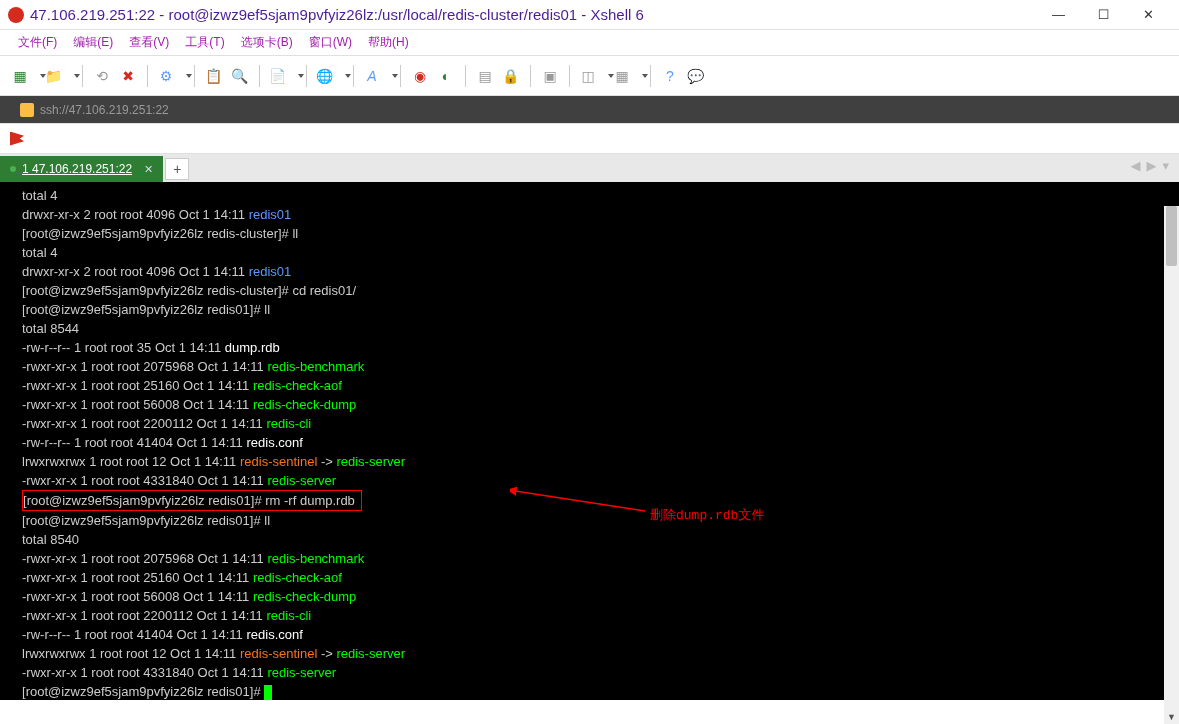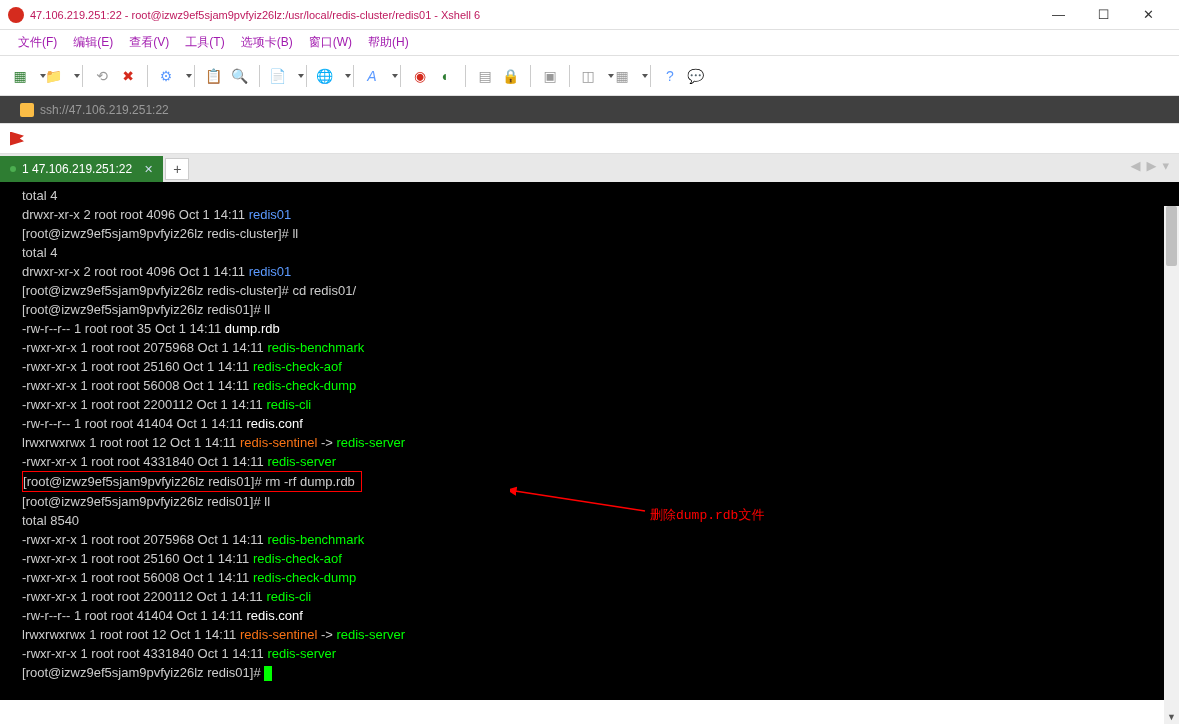--- a/index.html
+++ b/index.html
@@ -1,19 +1,19 @@
 <!DOCTYPE html>
 <html><head>
 <meta charset="utf-8">
 <style>
 *{margin:0;padding:0;box-sizing:border-box;font-family:"Microsoft YaHei",Arial,sans-serif}
 body{width:1179px;height:724px;background:#fff;overflow:hidden;font-size:12px}
 .titlebar{height:30px;background:#fff;display:flex;align-items:center;padding:0 8px;border-bottom:1px solid #e0e0e0}
 .titlebar .appicon{width:16px;height:16px;background:#d52b1e;border-radius:50%;margin-right:6px}
-.titlebar .ttl{flex:1;font-size:11px;color:#be185d}
+.titlebar .ttl{flex:1;font-size:15px;color:#4c1d95}
 .winbtns{display:flex;gap:0}
 .winbtn{width:45px;height:28px;display:flex;align-items:center;justify-content:center;color:#333;font-size:13px;cursor:pointer}
 .menubar{height:26px;display:flex;align-items:center;padding:0 10px;border-bottom:1px solid #e0e0e0}
 .menubar span{padding:0 8px;font-size:12px;color:#a21caf;cursor:pointer}
 .toolbar{height:40px;display:flex;align-items:center;padding:0 10px;border-bottom:1px solid #e0e0e0;gap:4px}
 .tbtn{width:22px;height:22px;display:flex;align-items:center;justify-content:center;font-size:14px;cursor:pointer;border-radius:2px;position:relative}
 .tbtn.dd::after{content:"";position:absolute;right:-6px;top:9px;border-left:3px solid transparent;border-right:3px solid transparent;border-top:4px solid #555}
 .tbtn.ddw{padding-right:10px;width:30px}
 .tsep{width:1px;height:22px;background:#ccc;margin:0 4px}
 .addrbar{height:28px;display:flex;align-items:center;padding:0 20px;background:#404040;border-bottom:1px solid #e0e0e0}
@@ -104,39 +104,40 @@
   <span>ssh://47.106.219.251:22</span>
 </div>
 
 <div class="hint">
   <div class="flag"></div>
 </div>
 
 <div class="tabbar">
   <div class="tab">
     <span class="dot"></span>
-    <span style="">1 47.106.219.251:22</span>
+    <span style="text-decoration:underline">1 47.106.219.251:22</span>
     <span class="x">✕</span>
   </div>
   <div class="addtab">+</div>
   <div class="navarrows">
     <span>◀</span>
     <span>▶</span>
     <span>▾</span>
   </div>
 </div>
 
 <div class="term" id="term">
     <div>total 4</div>
     <div>drwxr-xr-x 2 root root 4096 Oct  1 14:11 <span class="b">redis01</span></div>
     <div>[<span class="y">root@izwz9ef5sjam9pvfyiz26lz redis-cluster</span>]# ll</div>
     <div>total 4</div>
     <div>drwxr-xr-x 2 root root 4096 Oct  1 14:11 <span class="b">redis01</span></div>
     <div>[<span class="y">root@izwz9ef5sjam9pvfyiz26lz redis-cluster</span>]# cd redis01/</div>
     <div>[<span class="y">root@izwz9ef5sjam9pvfyiz26lz redis01</span>]# ll</div>
+    <div>total 8544</div>
     <div>-rw-r--r-- 1 root root      35 Oct  1 14:11 <span class="w">dump.rdb</span></div>
     <div>-rwxr-xr-x 1 root root 2075968 Oct  1 14:11 <span class="g">redis-benchmark</span></div>
     <div>-rwxr-xr-x 1 root root   25160 Oct  1 14:11 <span class="g">redis-check-aof</span></div>
     <div>-rwxr-xr-x 1 root root   56008 Oct  1 14:11 <span class="g">redis-check-dump</span></div>
     <div>-rwxr-xr-x 1 root root 2200112 Oct  1 14:11 <span class="g">redis-cli</span></div>
     <div>-rw-r--r-- 1 root root   41404 Oct  1 14:11 <span class="w">redis.conf</span></div>
     <div>lrwxrwxrwx 1 root root      12 Oct  1 14:11 <span class="c">redis-sentinel</span> -&gt; <span class="g">redis-server</span></div>
     <div>-rwxr-xr-x 1 root root 4331840 Oct  1 14:11 <span class="g">redis-server</span></div>
     <div><span class="box">[<span class="y">root@izwz9ef5sjam9pvfyiz26lz redis01</span>]# rm -rf dump.rdb</span></div>
     <div>[<span class="y">root@izwz9ef5sjam9pvfyiz26lz redis01</span>]# ll</div>

